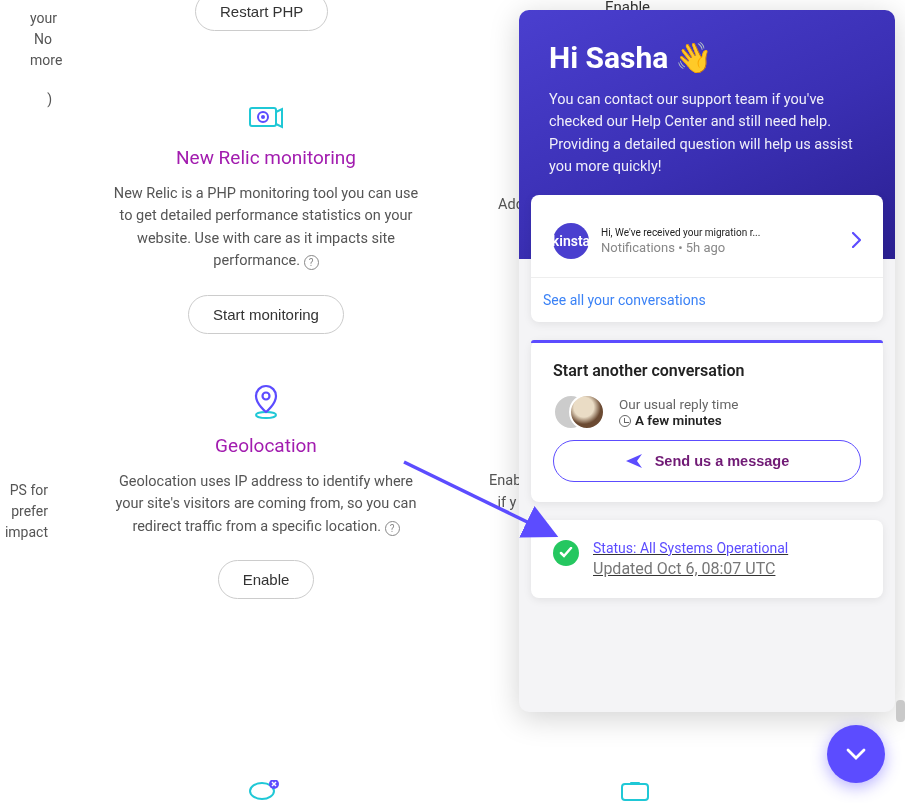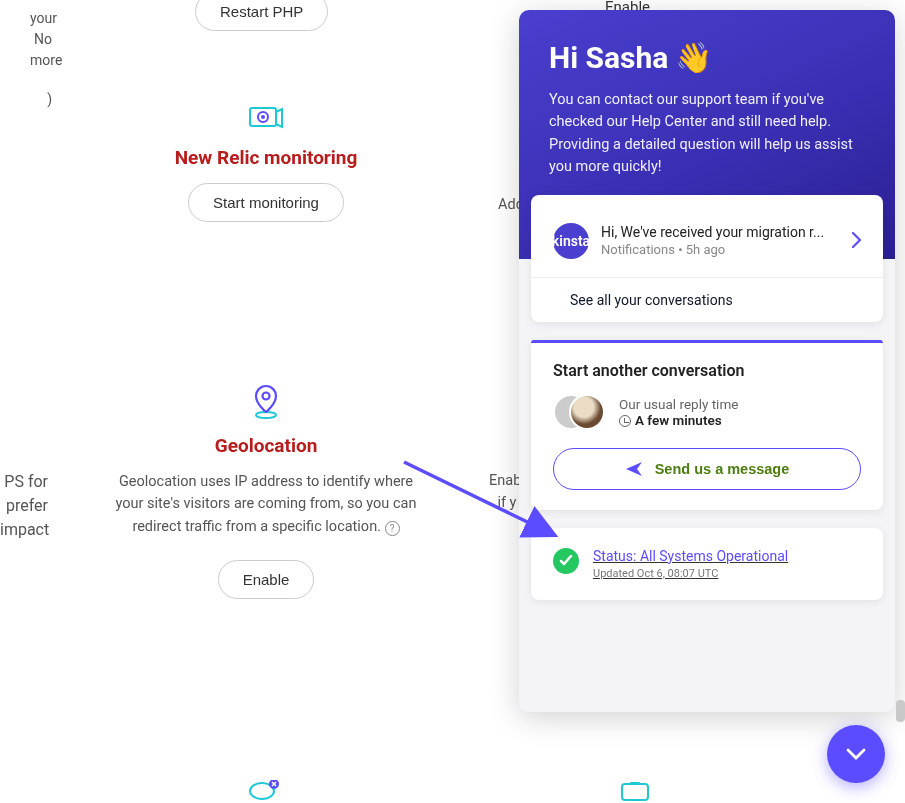--- a/index.html
+++ b/index.html
@@ -47,22 +47,22 @@
   color: #333;
   cursor: pointer;
 }
 .icon-box {
   display: flex;
   justify-content: center;
   margin: 20px 0 14px;
 }
 .card h3 {
   font-size: 19px;
-  font-weight: 700;
-  color: #b91c1c;
+  font-weight: 400;
+  color: #a21caf;
   margin-bottom: 14px;
 }
 .card p {
   font-size: 14.5px;
   color: #555;
   line-height: 1.55;
   margin-bottom: 22px;
 }
 .info-icon {
   display: inline-block;
@@ -137,54 +137,54 @@
   display: flex;
   align-items: center;
   justify-content: center;
   flex-shrink: 0;
 }
 .conv-body {
   flex: 1;
   min-width: 0;
 }
 .conv-msg {
-  font-size: 14px;
+  font-size: 10px;
   color: #222;
   white-space: nowrap;
   overflow: hidden;
   text-overflow: ellipsis;
 }
 .conv-meta {
   font-size: 13px;
   color: #888;
   margin-top: 2px;
 }
 .chevron {
   color: #5c4cff;
   font-size: 20px;
 }
 .see-all {
   border-top: 1px solid #eee;
   margin: 10px -22px -20px -22px;
-  padding: 14px 39px;
+  padding: 14px 12px;
   font-size: 14px;
-  color: #0f172a;
+  color: #3b82f6;
   cursor: pointer;
 }
 .card-accent {
   height: 3px;
   background: #5c4cff;
   margin: -20px -22px 18px -22px;
   border-radius: 8px 8px 0 0;
 }
 .reply-row {
   display: flex;
   align-items: center;
   gap: 12px;
-  margin-bottom: 18px;
+  margin-bottom: 10px;
 }
 .avatar-stack {
   position: relative;
   width: 54px;
   height: 36px;
 }
 .avatar-stack .av {
   position: absolute;
   width: 36px;
   height: 36px;
@@ -196,36 +196,36 @@
 .avatar-stack .av:nth-child(2){ left:16px; background: radial-gradient(circle at 40% 35%, #eadcc5 35%, #6b4a32 60%); }
 .reply-text { font-size: 13.5px; color: #666; }
 .reply-text b { color: #222; font-weight: 600; }
 .clock-icon { display:inline-block; width:12px;height:12px;border:1.5px solid #666;border-radius:50%;position:relative;vertical-align:-2px;margin-right:4px;}
 .clock-icon::after{content:"";position:absolute;width:4px;height:4px;border-left:1.5px solid #666;border-bottom:1.5px solid #666;left:4px;top:2px;}
 .send-btn {
   width: 100%;
   border: 1.5px solid #5c4cff;
   border-radius: 28px;
   background: #fff;
-  color: #4d7c0f;
+  color: #701a75;
   padding: 12px;
   font-size: 14.5px;
   font-weight: 600;
   cursor: pointer;
   display: flex;
   align-items: center;
   justify-content: center;
   gap: 12px;
 }
 .status-row { display:flex; gap:14px; align-items:flex-start;text-decoration:underline;}
 .status-dot {
   width:26px;height:26px;border-radius:50%;background:#25c760;display:flex;align-items:center;justify-content:center;color:#fff;font-weight:700;flex-shrink:0;
 }
 .status-text { font-size:14px; color:#5c4cff;}
-.status-sub { font-size:11px; color:#777; margin-top:3px;}
+.status-sub { font-size:16px; color:#777; margin-top:3px;}
 
 .fab {
   position:absolute;
   right:20px;
   bottom:20px;
   width:58px;height:58px;border-radius:50%;
   background:#5c4cff;
   display:flex;align-items:center;justify-content:center;
   color:#fff;
   box-shadow:0 4px 16px rgba(92,76,255,0.45);
@@ -265,29 +265,33 @@
     <div class="card" style="margin:0 auto; position:absolute; left:86px; top:0;">
       <div class="icon-box">
         <svg width="36" height="28" viewBox="0 0 36 28">
           <rect x="2" y="4" width="26" height="18" rx="2" fill="none" stroke="#1fc8d6" stroke-width="2"></rect>
           <circle cx="15" cy="13" r="5" fill="none" stroke="#5c4cff" stroke-width="2"></circle>
           <circle cx="15" cy="13" r="2" fill="#5c4cff"></circle>
           <path d="M28 20 l6 3 v-18 l-6 3" fill="none" stroke="#1fc8d6" stroke-width="2"></path>
         </svg>
       </div>
       <h3>New Relic monitoring</h3>
+      <p>
+        <span>New Relic is a PHP monitoring tool you can use to get detailed performance statistics on your website. Use with care as it impacts site performance.</span>
+        <span class="info-icon">?</span>
+      </p>
       <button class="btn">
         <span>Start monitoring</span>
       </button>
     </div>
     <div style="position:absolute; left:498px; top:112px; font-size:14.5px; color:#555;">Add</div>
   </div>
 
   <div style="margin-top:370px; position:relative;">
-    <div style="position:absolute; left:0; top:106px; text-align:right; width:48px; font-size:16px; color:#555; line-height:1.5;">
+    <div style="position:absolute; left:0; top:116px; text-align:right; width:48px; font-size:14px; color:#555; line-height:1.5;">
       <div>PS for</div>
       <div>prefer</div>
       <div>impact</div>
     </div>
     <div class="card" style="margin:0 auto; position:absolute; left:86px; top:0;">
       <div class="icon-box">
         <svg width="30" height="36" viewBox="0 0 30 36">
           <ellipse cx="15" cy="31" rx="10" ry="3" fill="none" stroke="#1fc8d6" stroke-width="2"></ellipse>
           <path d="M15 2 C9 2 5 7 5 12 C5 20 15 28 15 28 C15 28 25 20 25 12 C25 7 21 2 15 2 Z" fill="none" stroke="#5c4cff" stroke-width="2.2"></path>
           <circle cx="15" cy="12" r="3.5" fill="none" stroke="#5c4cff" stroke-width="2.2"></circle>

